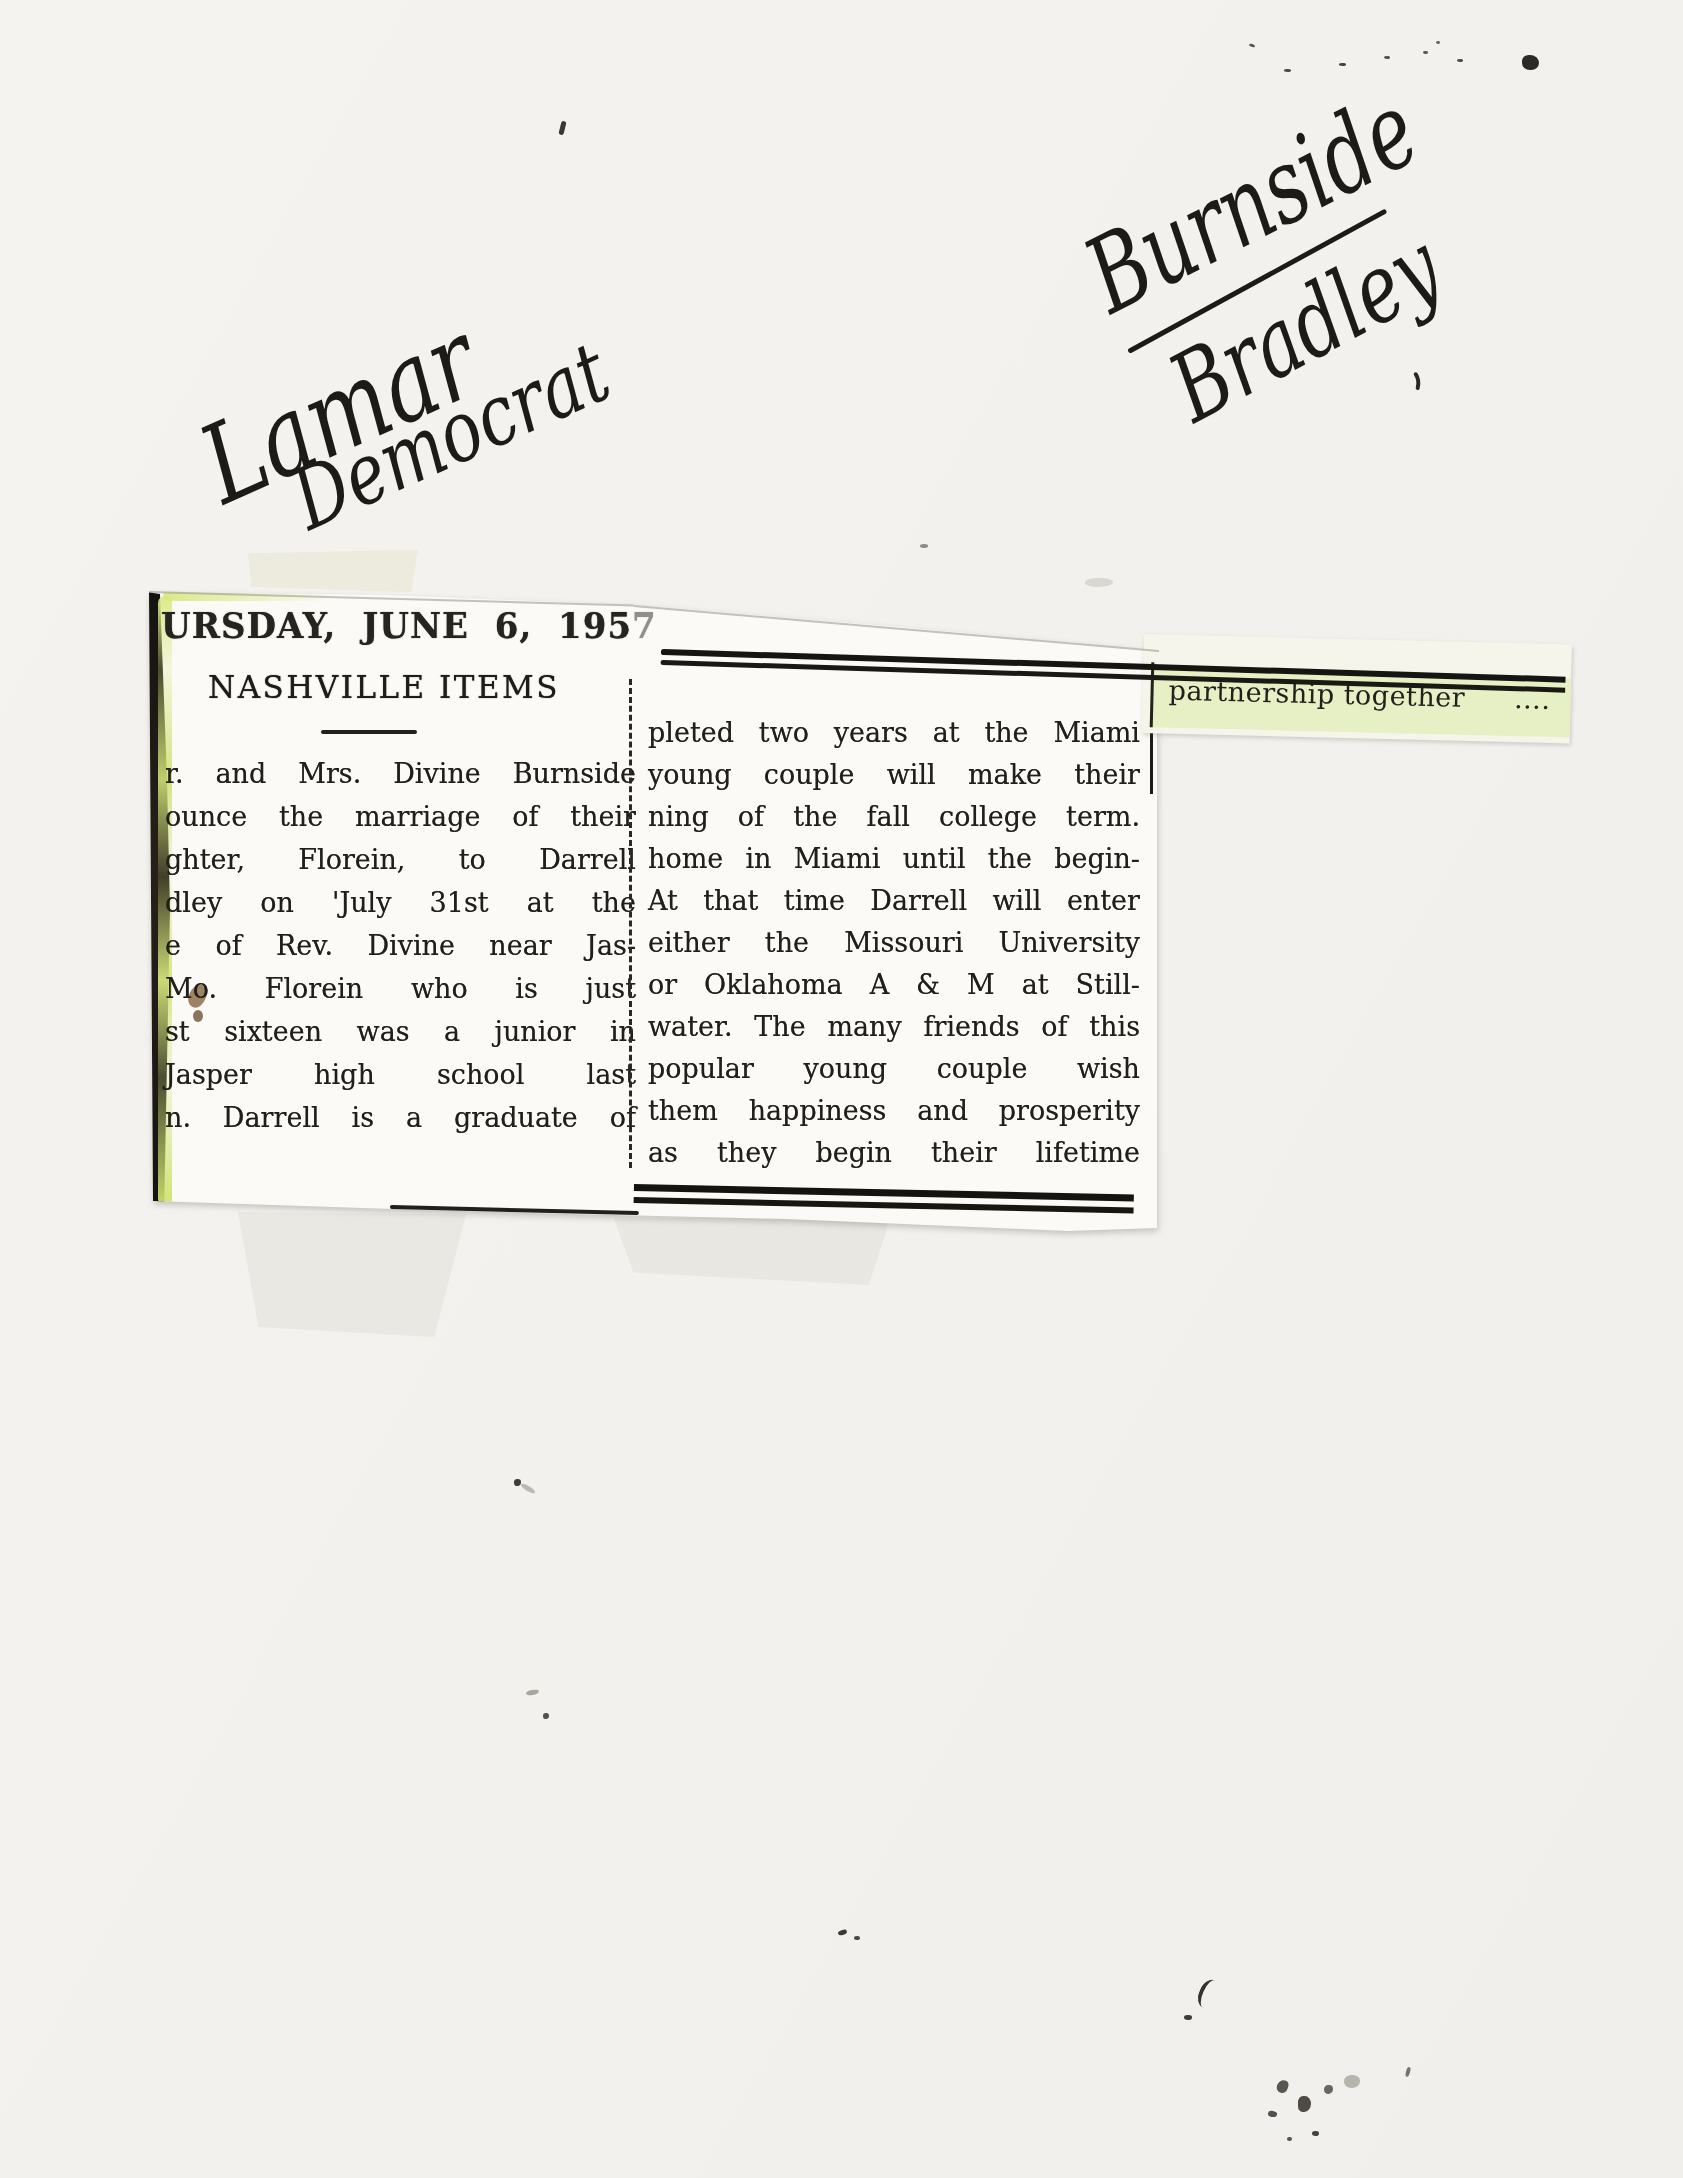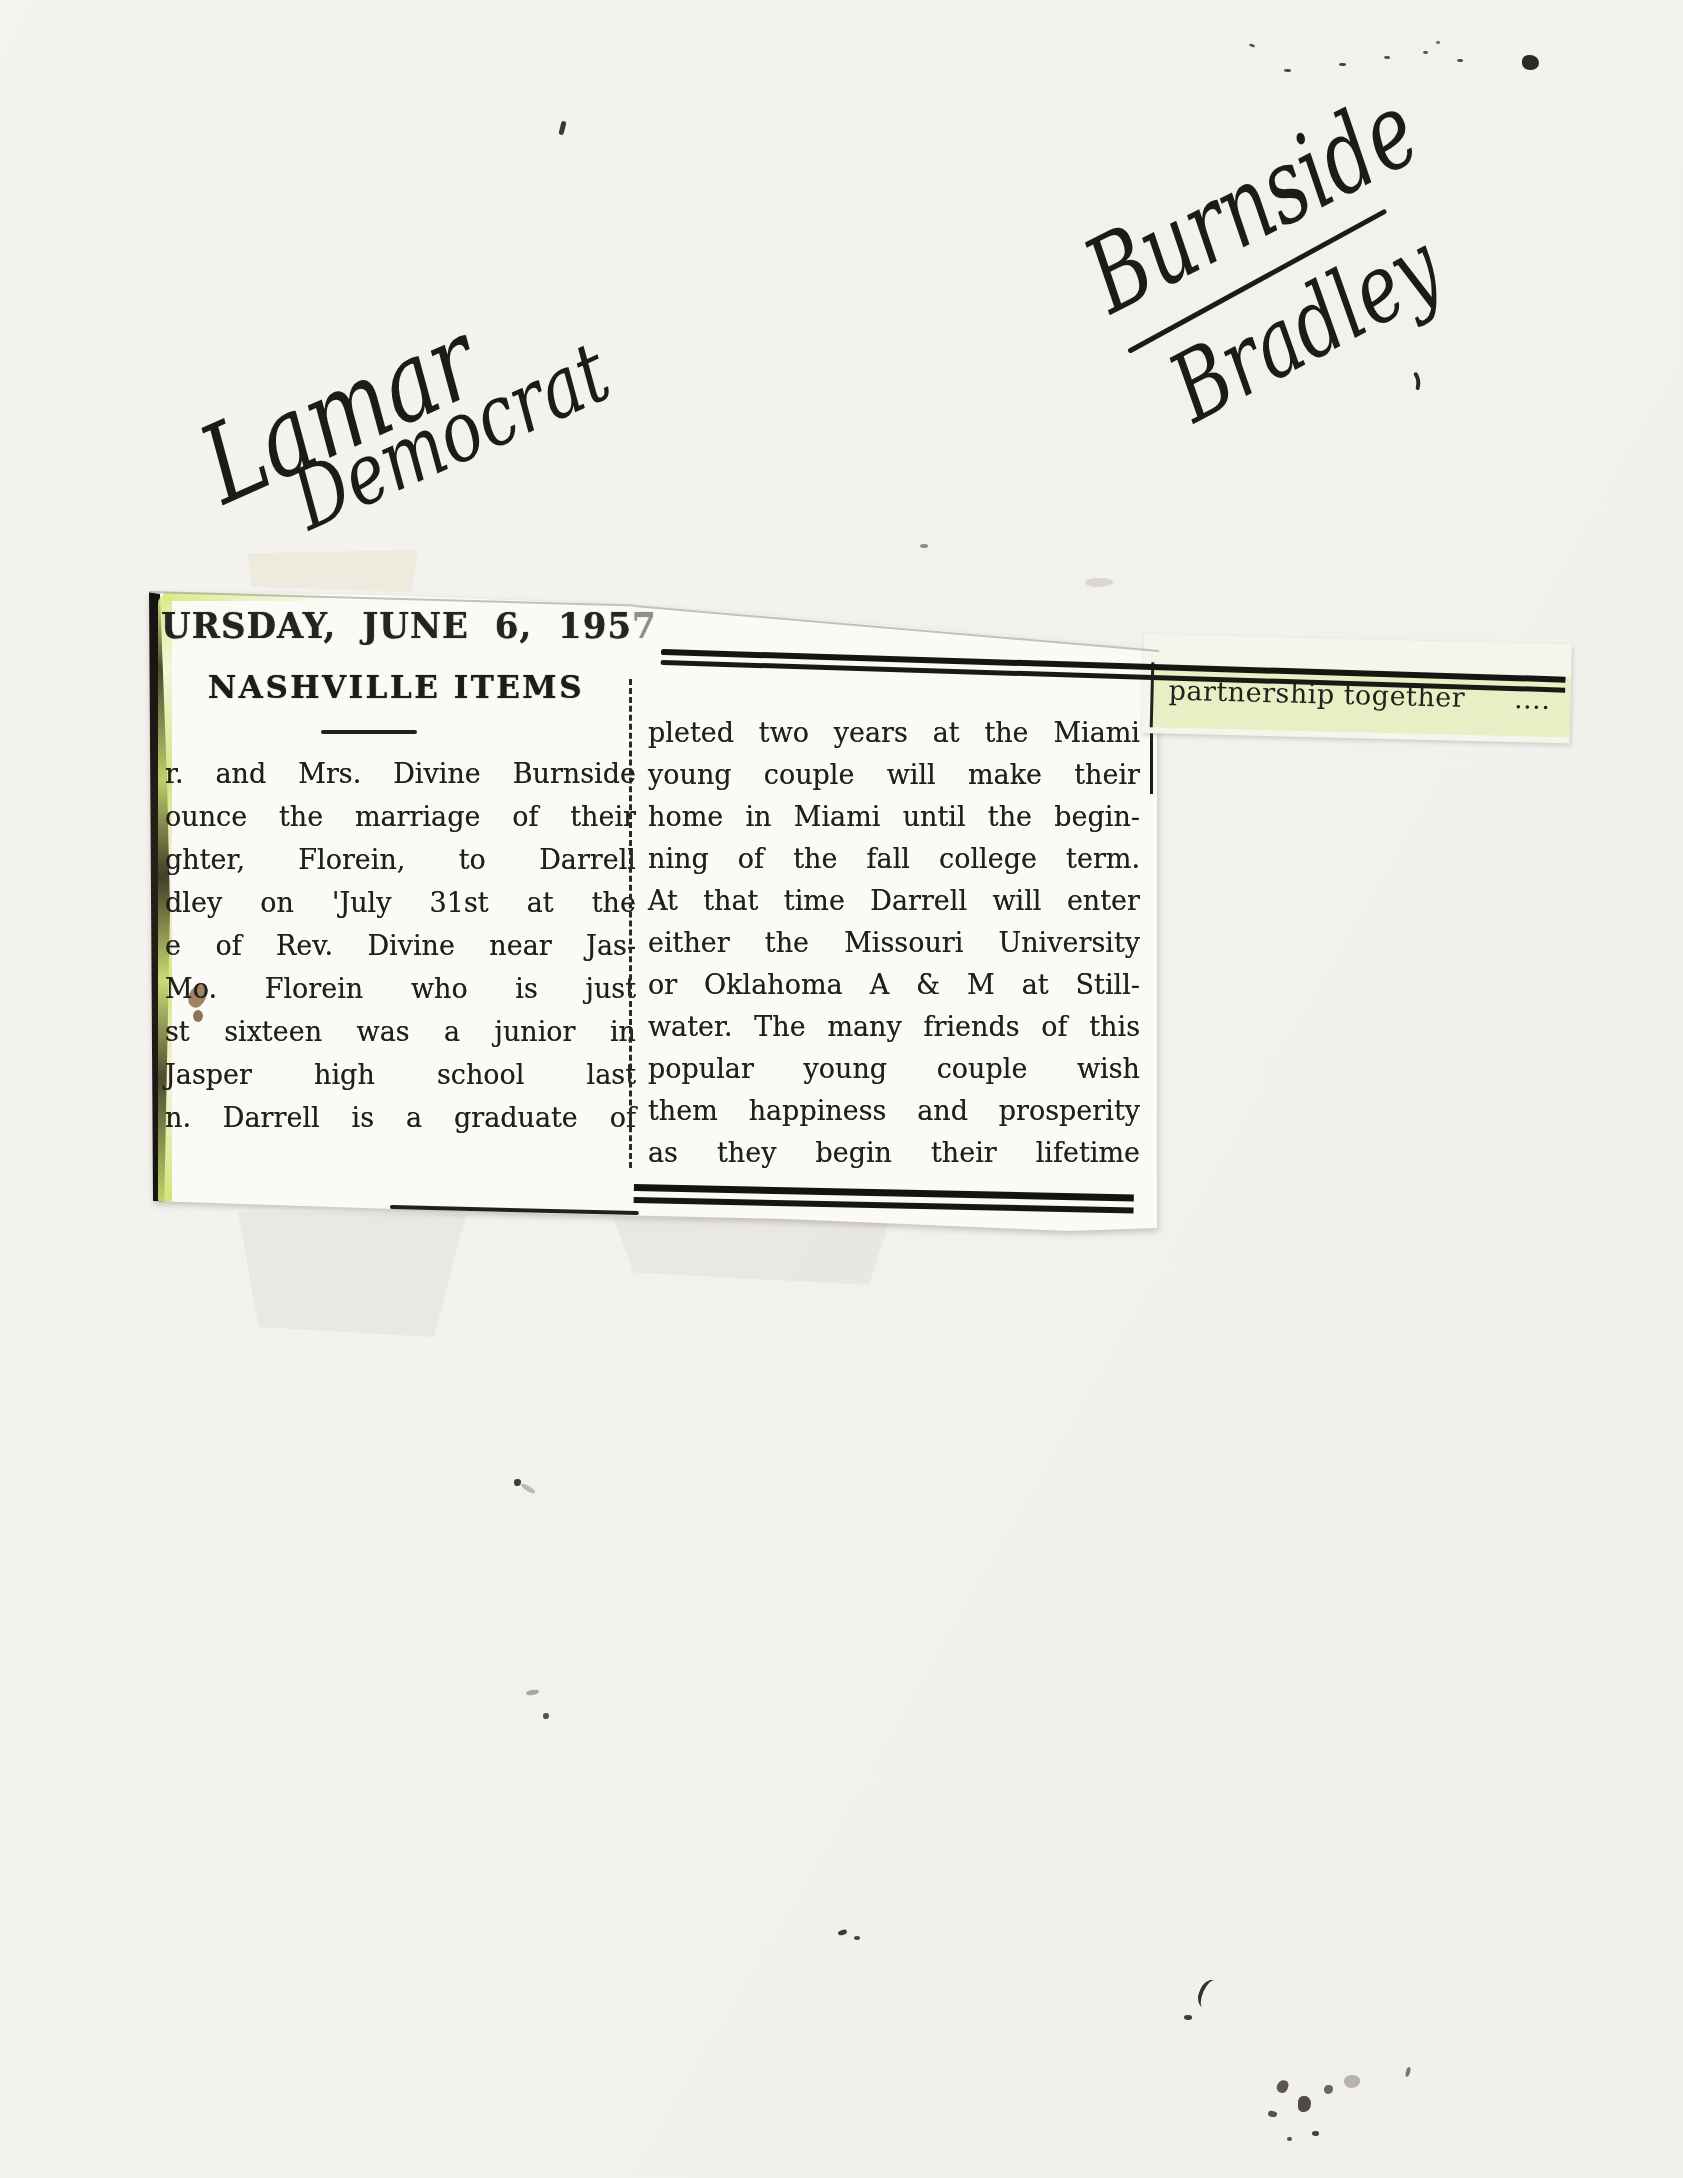--- a/index.html
+++ b/index.html
@@ -53,21 +53,21 @@
   
   .hairline{position:absolute;height:2px;background:rgba(150,146,138,.55);transform-origin:left top;}
 
   
   .dateline{position:absolute;left:14px;top:22px;width:487px;
     font-size:34px;font-weight:bold;color:#26241f;
     word-spacing:13px;letter-spacing:1px;transform:scaleY(1.05);transform-origin:left top;
     text-shadow:0 0 1px rgba(40,38,30,.85);white-space:nowrap;}
   .dateline .faded{opacity:.5;filter:blur(0.6px);}
   .headline{position:absolute;left:61px;top:87px;
-    font-size:31px;font-weight:bold;color:#1d1c18;letter-spacing:2.5px;
+    font-size:31px;font-weight:normal;color:#1d1c18;letter-spacing:2.5px;
     text-shadow:0 0 1px rgba(25,24,20,.9);white-space:nowrap;}
   .head-divider{position:absolute;left:174px;top:148px;width:96px;height:4px;background:#21201b;border-radius:2px;}
 
   .col{position:absolute;color:#201f1b;}
   .col-left{left:18px;top:170px;width:471px;font-size:27px;}
   .col-right{left:501px;top:102px;width:492px;font-size:27px;margin-top:28px;}
   .col-line{text-align:justify;text-align-last:justify;white-space:nowrap;
     text-shadow:0 0 0.5px rgba(32,31,27,.7);}
   .col-left .col-line{height:43px;line-height:43px;}
   .col-right .col-line{height:42px;line-height:42px;}
@@ -137,22 +137,22 @@
         <div class="col-line">Jasper high school last</div>
         <div class="col-line">n. Darrell is a graduate of</div>
       </div>
 
       <div class="v-divider"></div>
       <div class="v-edge-right"></div>
 
       <div class="col col-right">
         <div class="col-line">pleted two years at the Miami</div>
         <div class="col-line">young couple will make their</div>
+        <div class="col-line">ning of the fall college term.</div>
         <div class="col-line">home in Miami until the begin-</div>
-        <div class="col-line">ning of the fall college term.</div>
         <div class="col-line">At that time Darrell will enter</div>
         <div class="col-line">either the Missouri University</div>
         <div class="col-line">or Oklahoma A &amp; M at Still-</div>
         <div class="col-line">water. The many friends of this</div>
         <div class="col-line">popular young couple wish</div>
         <div class="col-line">them happiness and prosperity</div>
         <div class="col-line">as they begin their lifetime</div>
       </div>
     </div>
   </div>

